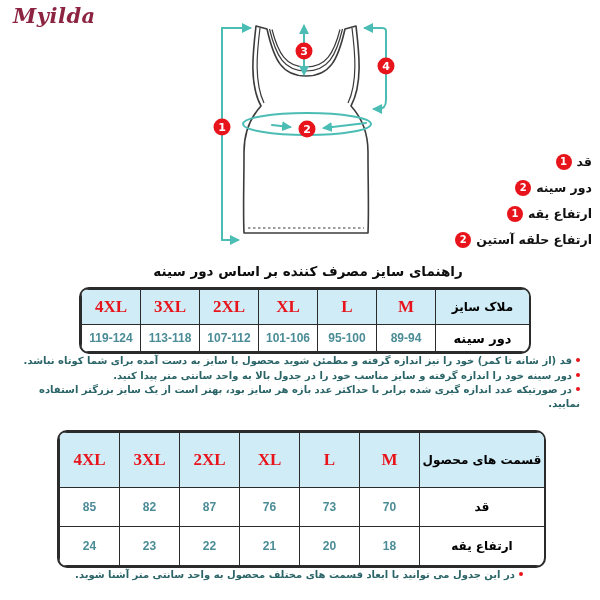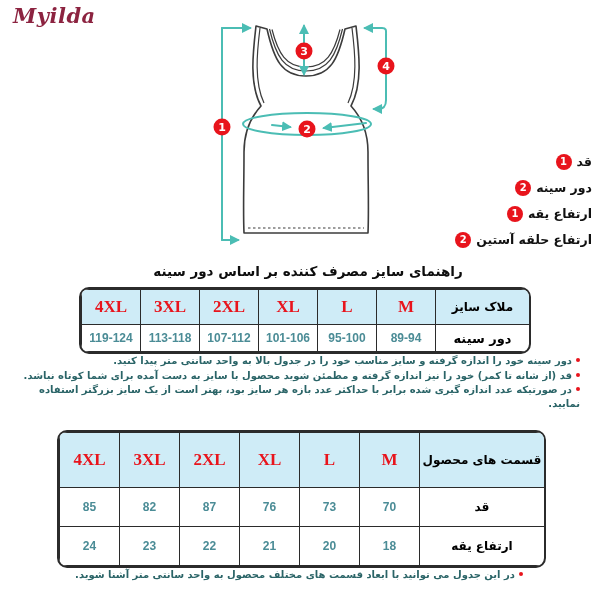--- a/index.html
+++ b/index.html
@@ -147,22 +147,22 @@
             <td class="val">101-106</td>
             <td class="val">95-100</td>
             <td class="val">89-94</td>
             <td class="lblbig">دور سینه</td>
           </tr>
         </tbody>
     </table>
   </div>
 
   <div class="notes">
+      <div class="note-line"><span class="dot"></span><span>قد (از شانه تا کمر) خود را نیز اندازه گرفته و مطمئن شوید محصول با سایز به دست آمده برای شما کوتاه نباشد.</span></div>
       <div class="note-line"><span class="dot"></span><span>دور سینه خود را اندازه گرفته و سایز مناسب خود را در جدول بالا به واحد سانتی متر پیدا کنید.</span></div>
-      <div class="note-line"><span class="dot"></span><span>قد (از شانه تا کمر) خود را نیز اندازه گرفته و مطمئن شوید محصول با سایز به دست آمده برای شما کوتاه نباشد.</span></div>
       <div class="note-line"><span class="dot"></span><span>در صورتیکه عدد اندازه گیری شده برابر با حداکثر عدد بازه هر سایز بود، بهتر است از یک سایز بزرگتر استفاده نمایید.</span></div>
     </div>
 
 
   <div class="tblwrap" id="t2wrap">
     <table>
       <colgroup>
         <col style="width:60px">
           <col style="width:60px">
           <col style="width:60px">

